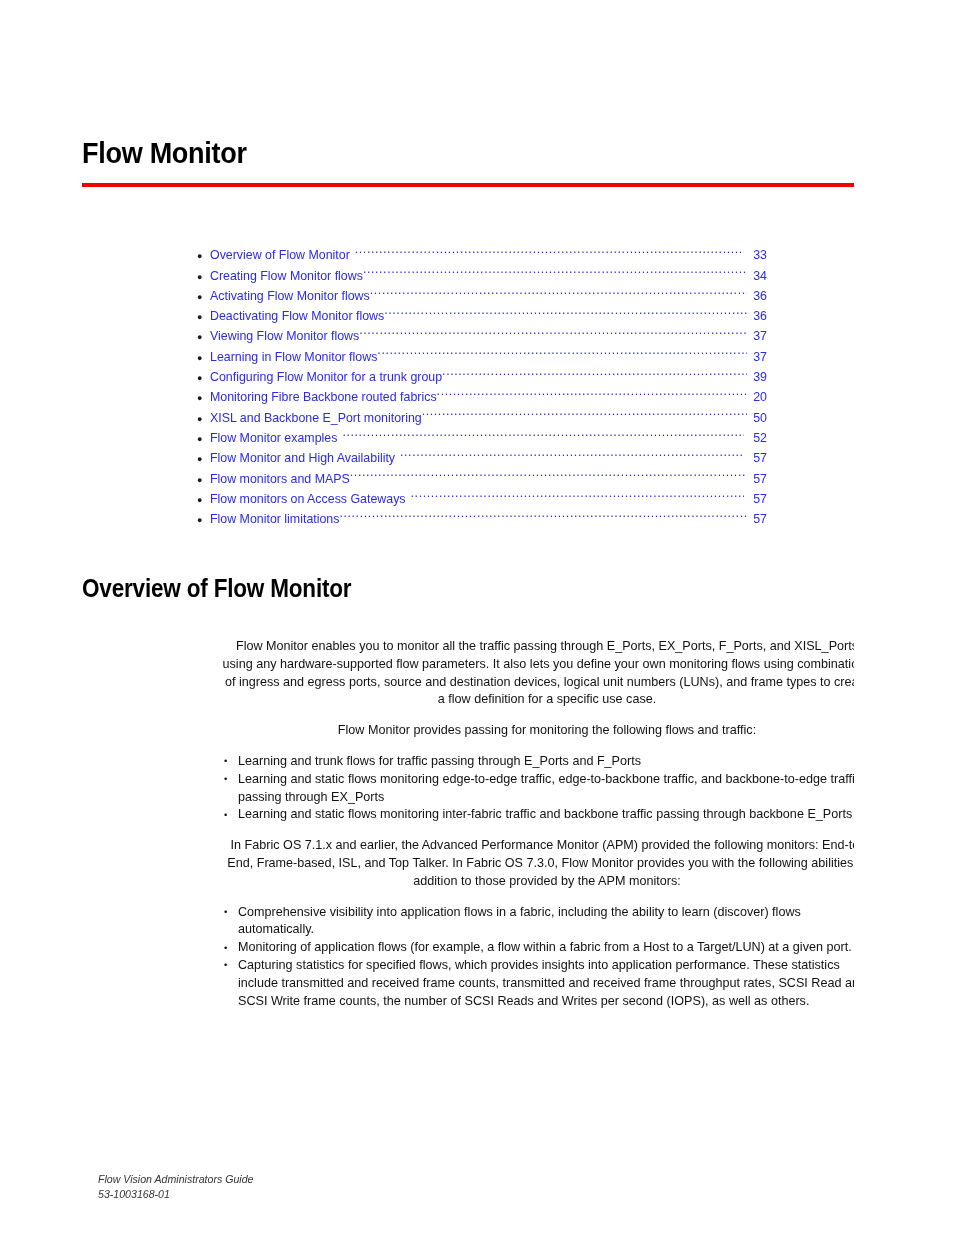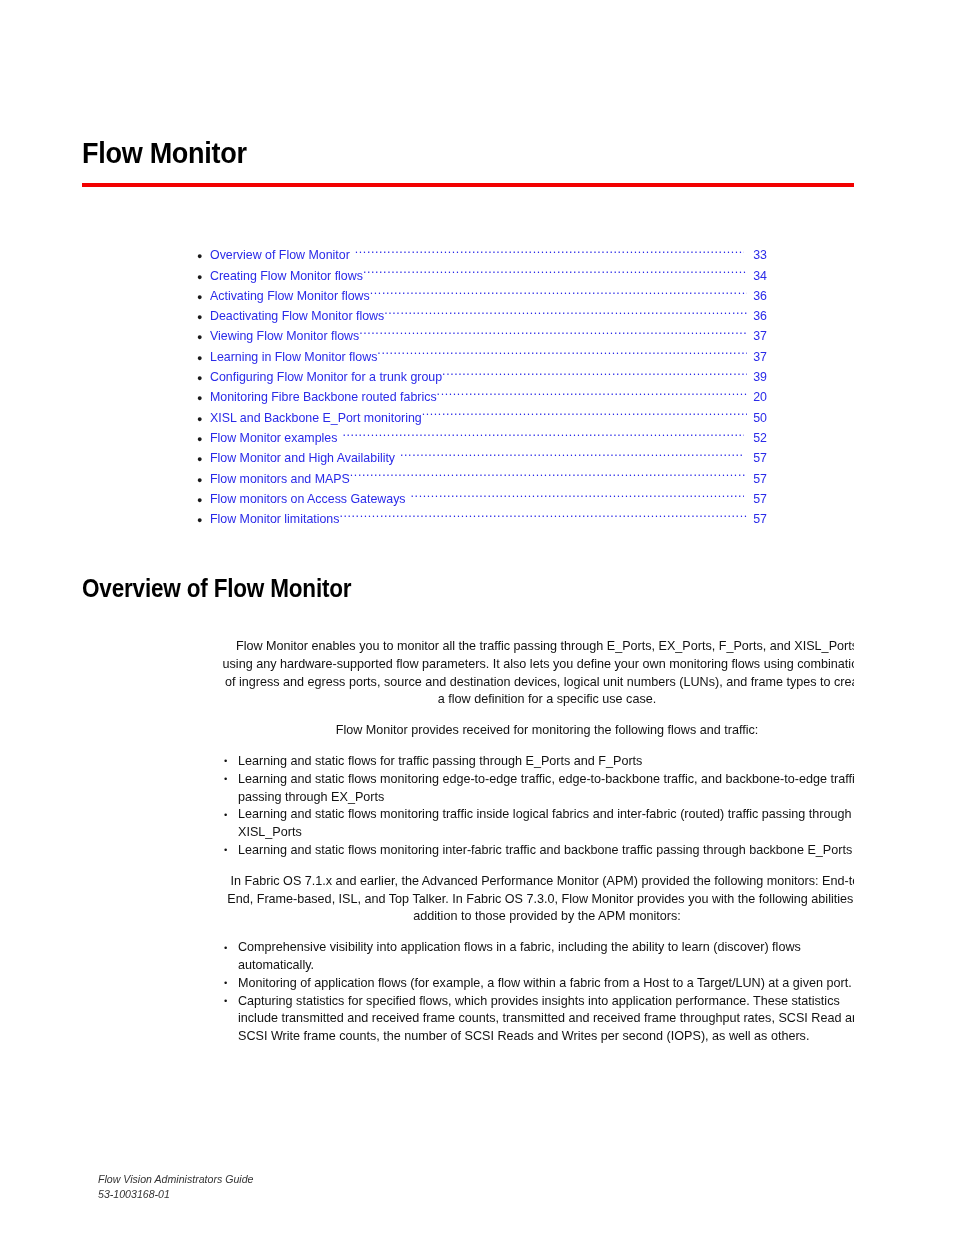--- a/index.html
+++ b/index.html
@@ -267,26 +267,25 @@
         <span class="toc-page">57</span>
       </div>
     </div>
 
   <div class="section-heading">Overview of Flow Monitor</div>
 
   <div class="body-col">
 
     <p class="para">Flow Monitor enables you to monitor all the traffic passing through E_Ports, EX_Ports, F_Ports, and XISL_Ports using any hardware-supported flow parameters. It also lets you define your own monitoring flows using combinations of ingress and egress ports, source and destination devices, logical unit numbers (LUNs), and frame types to create a flow definition for a specific use case.</p>
 
-    <p class="para">Flow Monitor provides received for monitoring the following flows and traffic:</p>
+    <p class="para">Flow Monitor provides passing for monitoring the following flows and traffic:</p>
 
     <ul class="bullets" id="bullets-1">
-        <li>Learning and static flows for traffic passing through E_Ports and F_Ports</li>
+        <li>Learning and trunk flows for traffic passing through E_Ports and F_Ports</li>
         <li>Learning and static flows monitoring edge-to-edge traffic, edge-to-backbone traffic, and backbone-to-edge traffic passing through EX_Ports</li>
-        <li>Learning and static flows monitoring traffic inside logical fabrics and inter-fabric (routed) traffic passing through XISL_Ports</li>
         <li>Learning and static flows monitoring inter-fabric traffic and backbone traffic passing through backbone E_Ports</li>
       </ul>
 
     <p class="para">In Fabric OS 7.1.x and earlier, the Advanced Performance Monitor (APM) provided the following monitors: End-to-End, Frame-based, ISL, and Top Talker. In Fabric OS 7.3.0, Flow Monitor provides you with the following abilities in addition to those provided by the APM monitors:</p>
 
     <ul class="bullets" id="bullets-2">
         <li>Comprehensive visibility into application flows in a fabric, including the ability to learn (discover) flows automatically.</li>
         <li>Monitoring of application flows (for example, a flow within a fabric from a Host to a Target/LUN) at a given port.</li>
         <li>Capturing statistics for specified flows, which provides insights into application performance. These statistics include transmitted and received frame counts, transmitted and received frame throughput rates, SCSI Read and SCSI Write frame counts, the number of SCSI Reads and Writes per second (IOPS), as well as others.</li>
       </ul>

